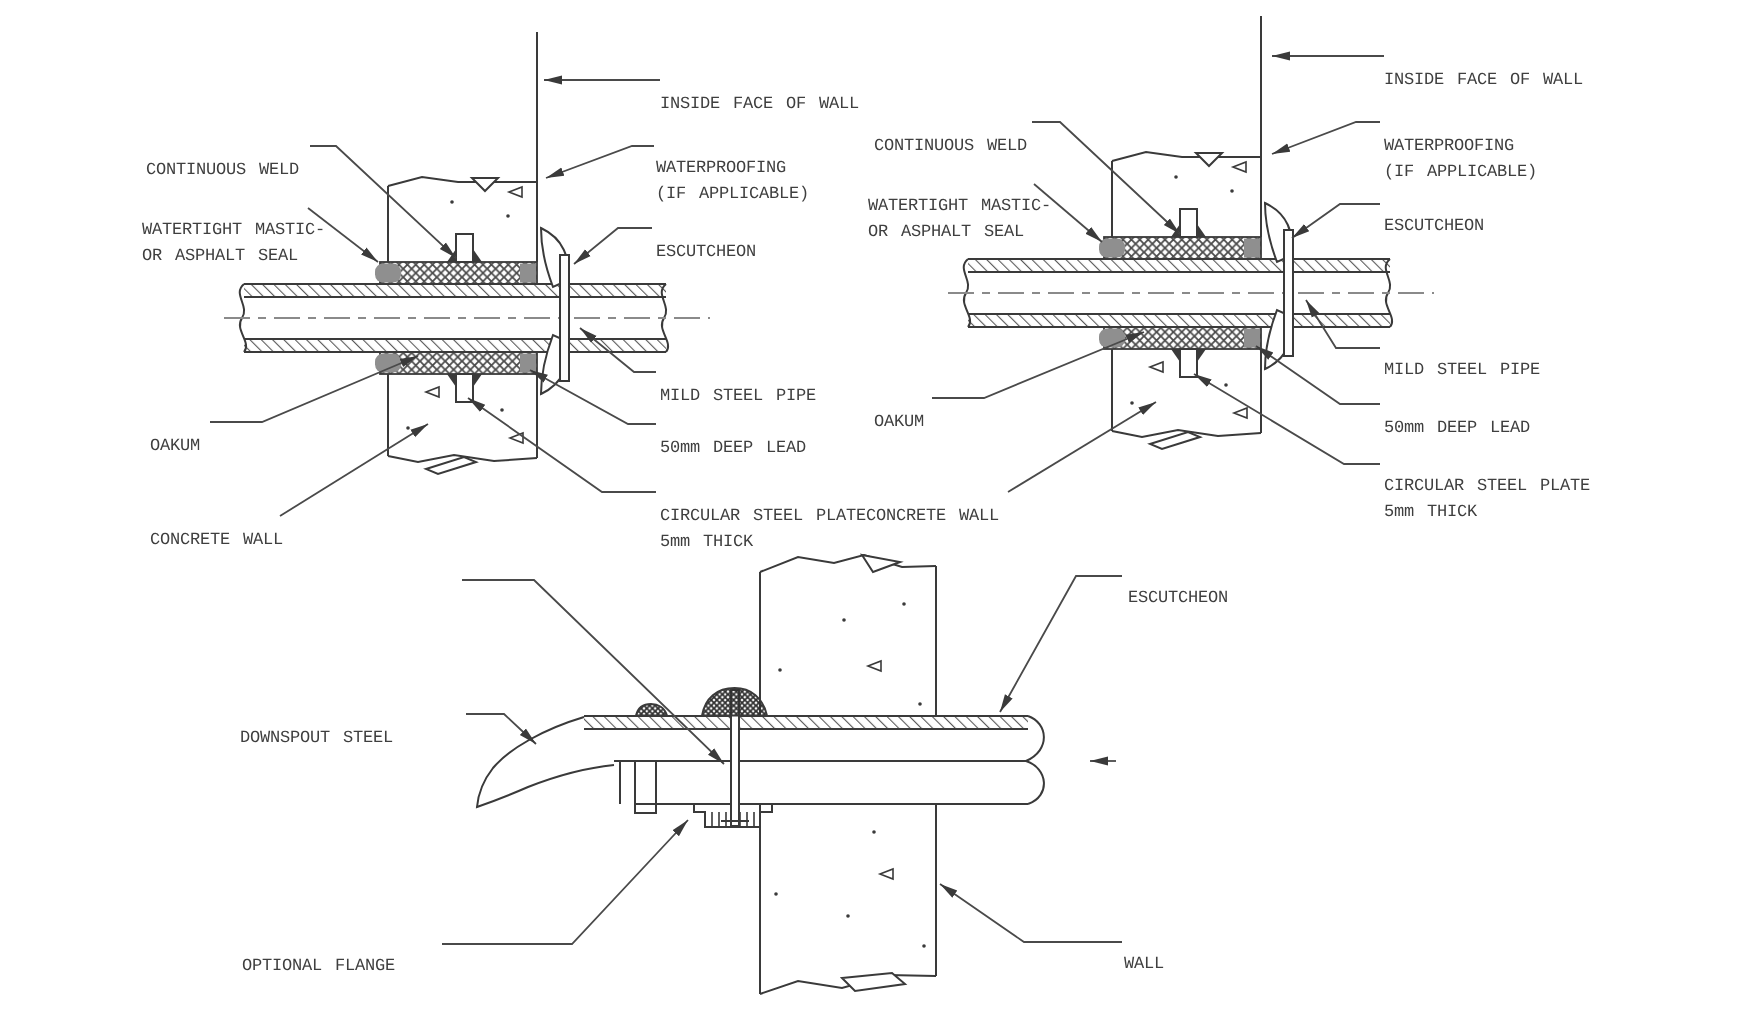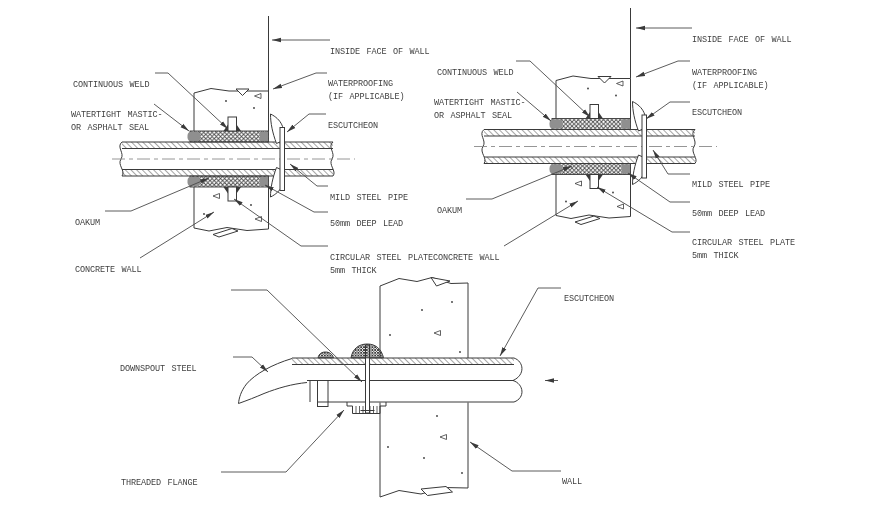--- a/index.html
+++ b/index.html
@@ -178,17 +178,17 @@
 (IF APPLICABLE)</div>
 <div class="lbl" style="left:692px;top:95px">ESCUTCHEON</div>
 <div class="lbl" style="left:692px;top:167px">MILD STEEL PIPE</div>
 <div class="lbl" style="left:437px;top:193px">OAKUM</div>
 <div class="lbl" style="left:692px;top:196px">50mm DEEP LEAD</div>
 <div class="lbl" style="left:692px;top:225px">CIRCULAR STEEL PLATE
 5mm THICK</div>
 <div class="lbl" style="left:433px;top:240px">CONCRETE WALL</div>
 
 <div class="lbl" style="left:120px;top:351px">DOWNSPOUT STEEL</div>
-<div class="lbl" style="left:121px;top:465px">THREADED FLANGE</div>
+<div class="lbl" style="left:121px;top:465px">OPTIONAL FLANGE</div>
 <div class="lbl" style="left:564px;top:281px">ESCUTCHEON</div>
 <div class="lbl" style="left:562px;top:464px">WALL</div>
 
 </div>
 
 </body></html>

